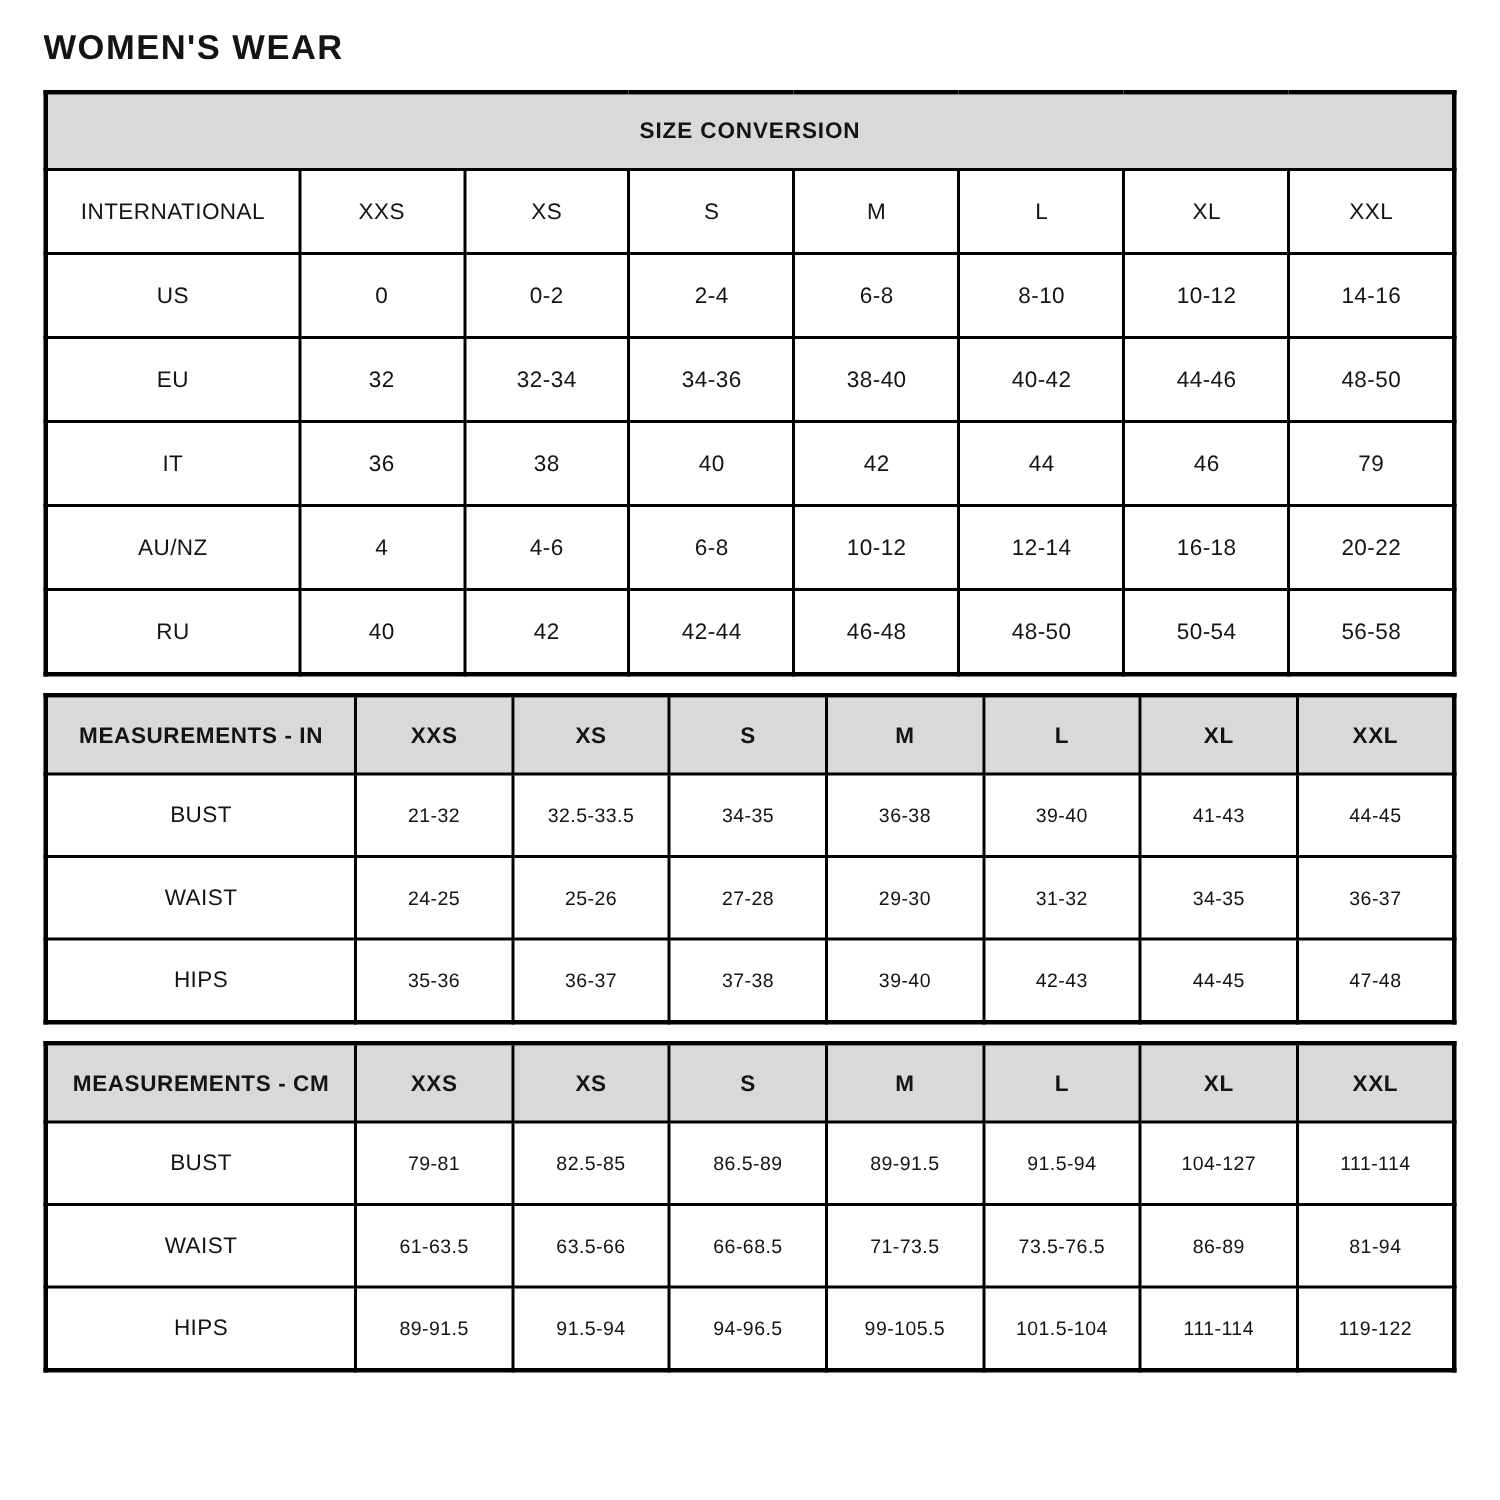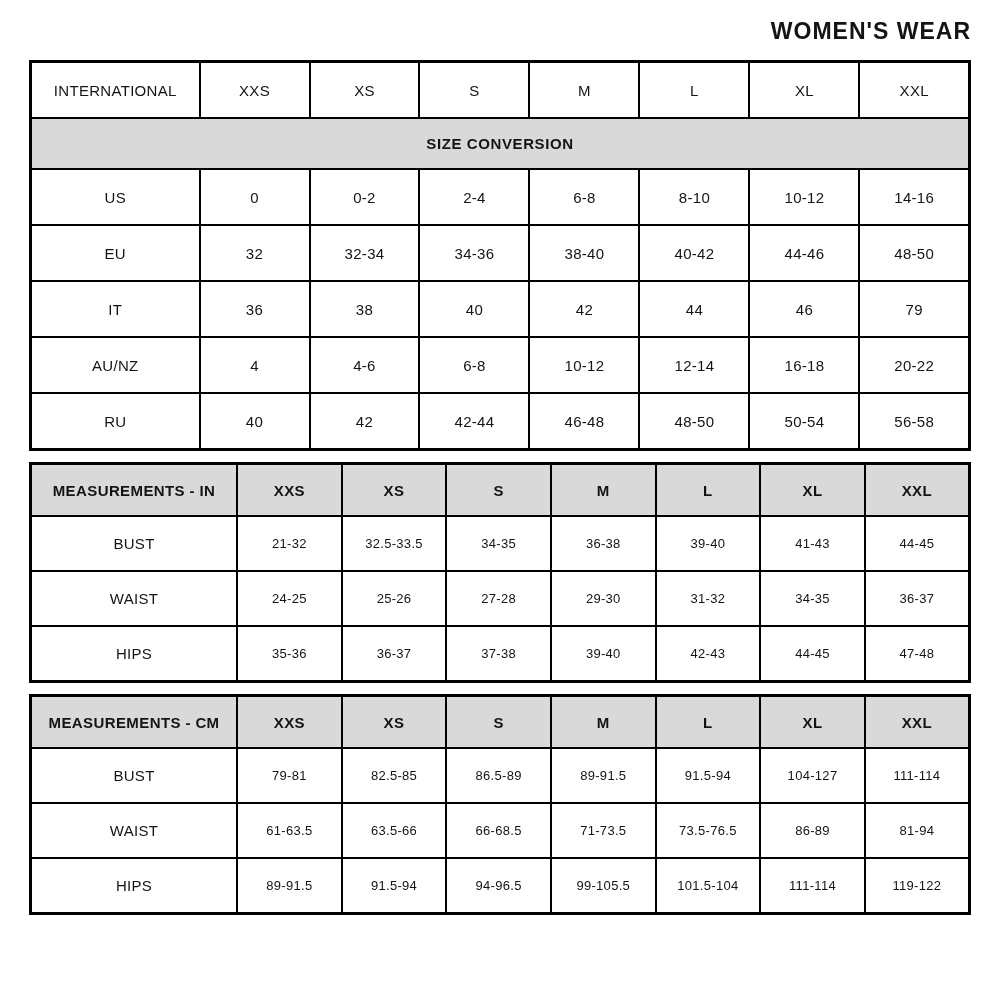--- a/index.html
+++ b/index.html
@@ -10,21 +10,21 @@
     color: #141414;
   }
   .page {
     width: 1000px;
     height: 1000px;
     box-sizing: border-box;
     padding: 10px 29px 0 29px;
     background: #ffffff;
   }
   .page-title {
-    text-align: right;
+    text-align: left;
     font-size: 23px;
     font-weight: 700;
     letter-spacing: 1px;
     margin: 8px 0 15px 0;
     color: #141414;
   }
   table {
     width: 100%;
     border-collapse: collapse;
     table-layout: fixed;
@@ -87,34 +87,34 @@
       <col style="width:18%">
       <col style="width:11.714%">
         <col style="width:11.714%">
         <col style="width:11.714%">
       <col style="width:11.714%">
         <col style="width:11.714%">
         <col style="width:11.714%">
         <col style="width:11.716%">
     </colgroup>
     <tbody>
+      <tr>
+        <td class="table-banner" colspan="8">SIZE CONVERSION</td>
+      </tr>
       <tr>
         <td>INTERNATIONAL</td>
         <td>XXS</td>
         <td>XS</td>
         <td>S</td>
         <td>M</td>
         <td>L</td>
         <td>XL</td>
         <td>XXL</td>
       </tr>
       <tr>
-        <td class="table-banner" colspan="8">SIZE CONVERSION</td>
-      </tr>
-      <tr>
         <td>US</td>
         <td>0</td>
         <td>0-2</td>
         <td>2-4</td>
         <td>6-8</td>
         <td>8-10</td>
         <td>10-12</td>
         <td>14-16</td>
       </tr>
       <tr>

